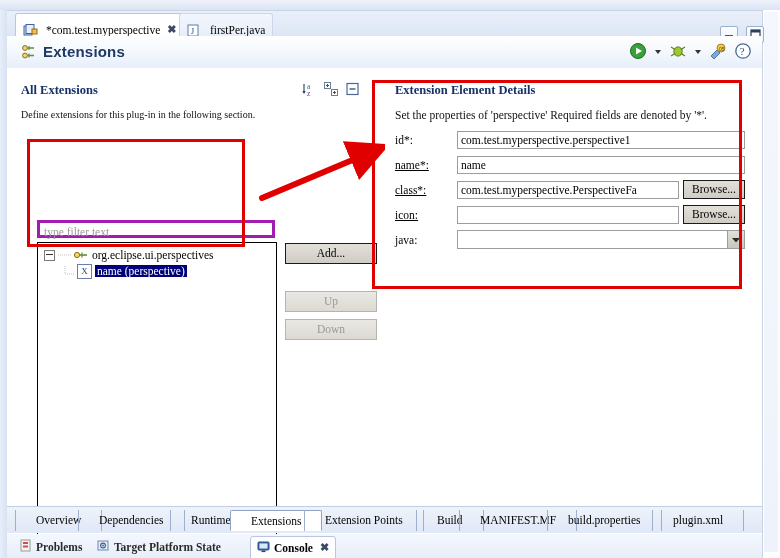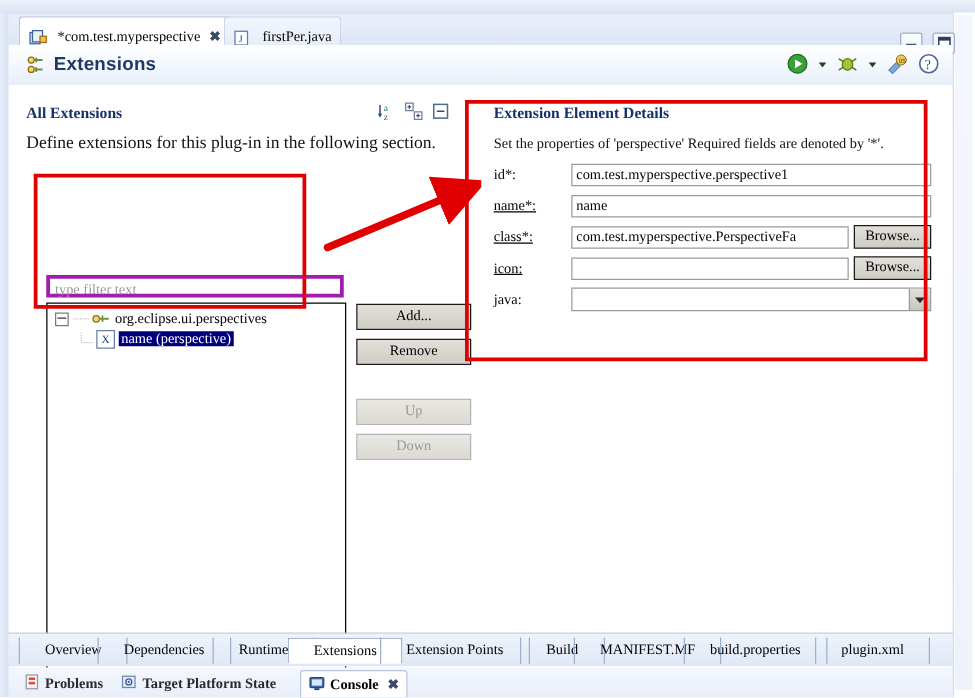--- a/index.html
+++ b/index.html
@@ -101,21 +101,21 @@
     background: #ffffff;
   }
 
   
   .sec-left { position: absolute; left: 14px; top: 15px; width: 360px; }
   .sec-title {
     font-size: 12.5px; font-weight: bold; color: #16316a;
     font-family: "Liberation Serif", serif;
   }
   .sec-desc {
-    margin-top: 10px; font-size: 14px; color: #111; line-height: 14px;
+    margin-top: 10px; font-size: 10px; color: #111; line-height: 14px;
     width: 330px;
   }
   .sec-icons {
     position: absolute; right: 20px; top: -2px; display: flex; gap: 6px; align-items: center;
   }
   .sicon { width: 16px; height: 16px; position: relative; }
 
   
   .filter-box {
     position: absolute; left: 30px; top: 152px; width: 238px; height: 18px;
@@ -416,21 +416,20 @@
             <line x1="3" y1="8" x2="13" y2="8" stroke="#bfbfbf" stroke-width="1" stroke-dasharray="1,1"></line>
           </svg>
         </span>
         <span class="xml-icon">X</span>
         <span class="sel">name (perspective)</span>
       </div>
     </div>
 
     <div class="btncol">
       <div class="ebtn">Add...</div>
-      <div class="ebtn">Remove</div>
       <div class="ebtn disabled gap">Up</div>
       <div class="ebtn disabled">Down</div>
     </div>
 
     <div class="sec-right">
       <div class="sec-title">Extension Element Details</div>
       <div class="det-desc">Set the properties of 'perspective' Required fields are denoted by '*'.</div>
 
       <div style="margin-top:8px;">
 
@@ -500,21 +499,21 @@
       <span>
         <svg width="13" height="13" viewBox="0 0 13 13">
           <rect x="1" y="2" width="10" height="9" fill="#e4ecf7" stroke="#6f87ad" stroke-width="1"></rect>
           <circle cx="6" cy="6.5" r="2.4" fill="none" stroke="#3b5f94" stroke-width="1.1"></circle>
           <circle cx="6" cy="6.5" r=".9" fill="#3b5f94"></circle>
         </svg>
       </span>
       <span class="vlabel">Target Platform State</span>
     </div>
 
-    <div class="vtab active" style="left:233px;">
+    <div class="vtab active" style="left:243px;">
       <span>
         <svg width="13" height="13" viewBox="0 0 13 13">
           <rect x="1" y="2" width="11" height="8" rx="1" fill="#3c6fb0" stroke="#27497a" stroke-width="1"></rect>
           <rect x="2.5" y="3.5" width="8" height="5" fill="#dbe8f8"></rect>
           <rect x="4.5" y="10.5" width="4" height="1.6" fill="#27497a"></rect>
         </svg>
       </span>
       <span class="vlabel">Console</span>
       <span class="tab-close">✖</span>
     </div>

